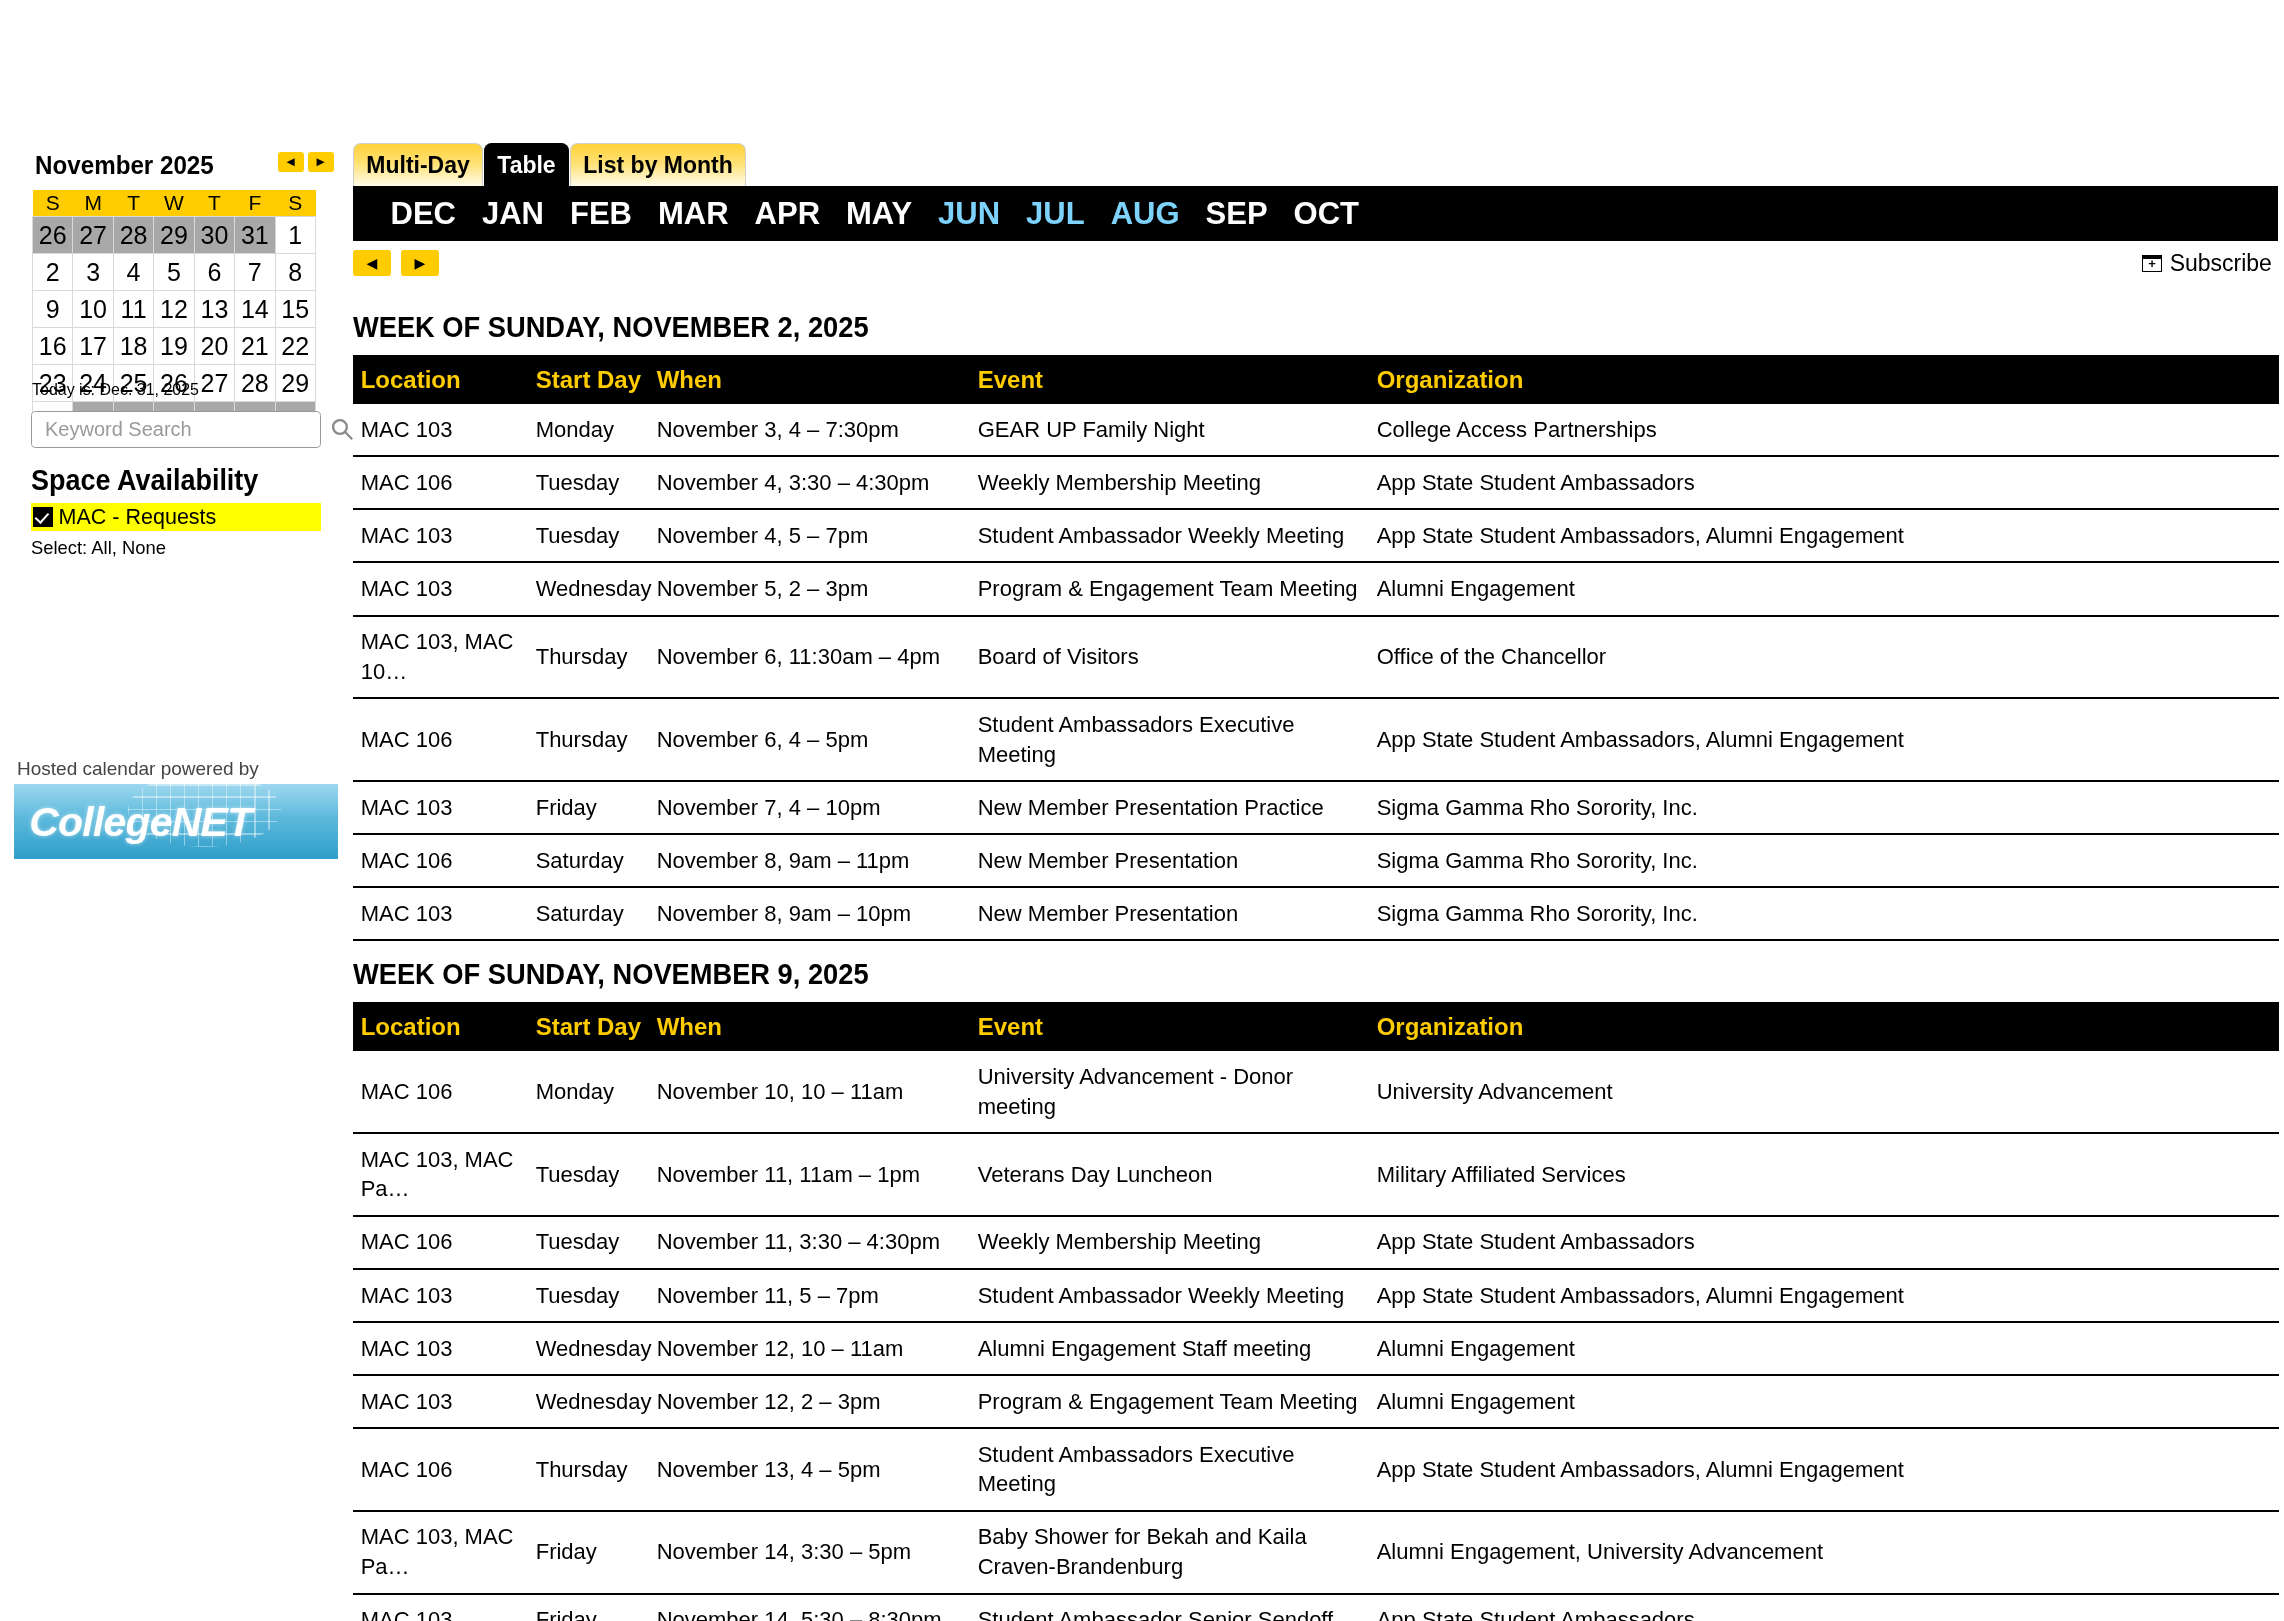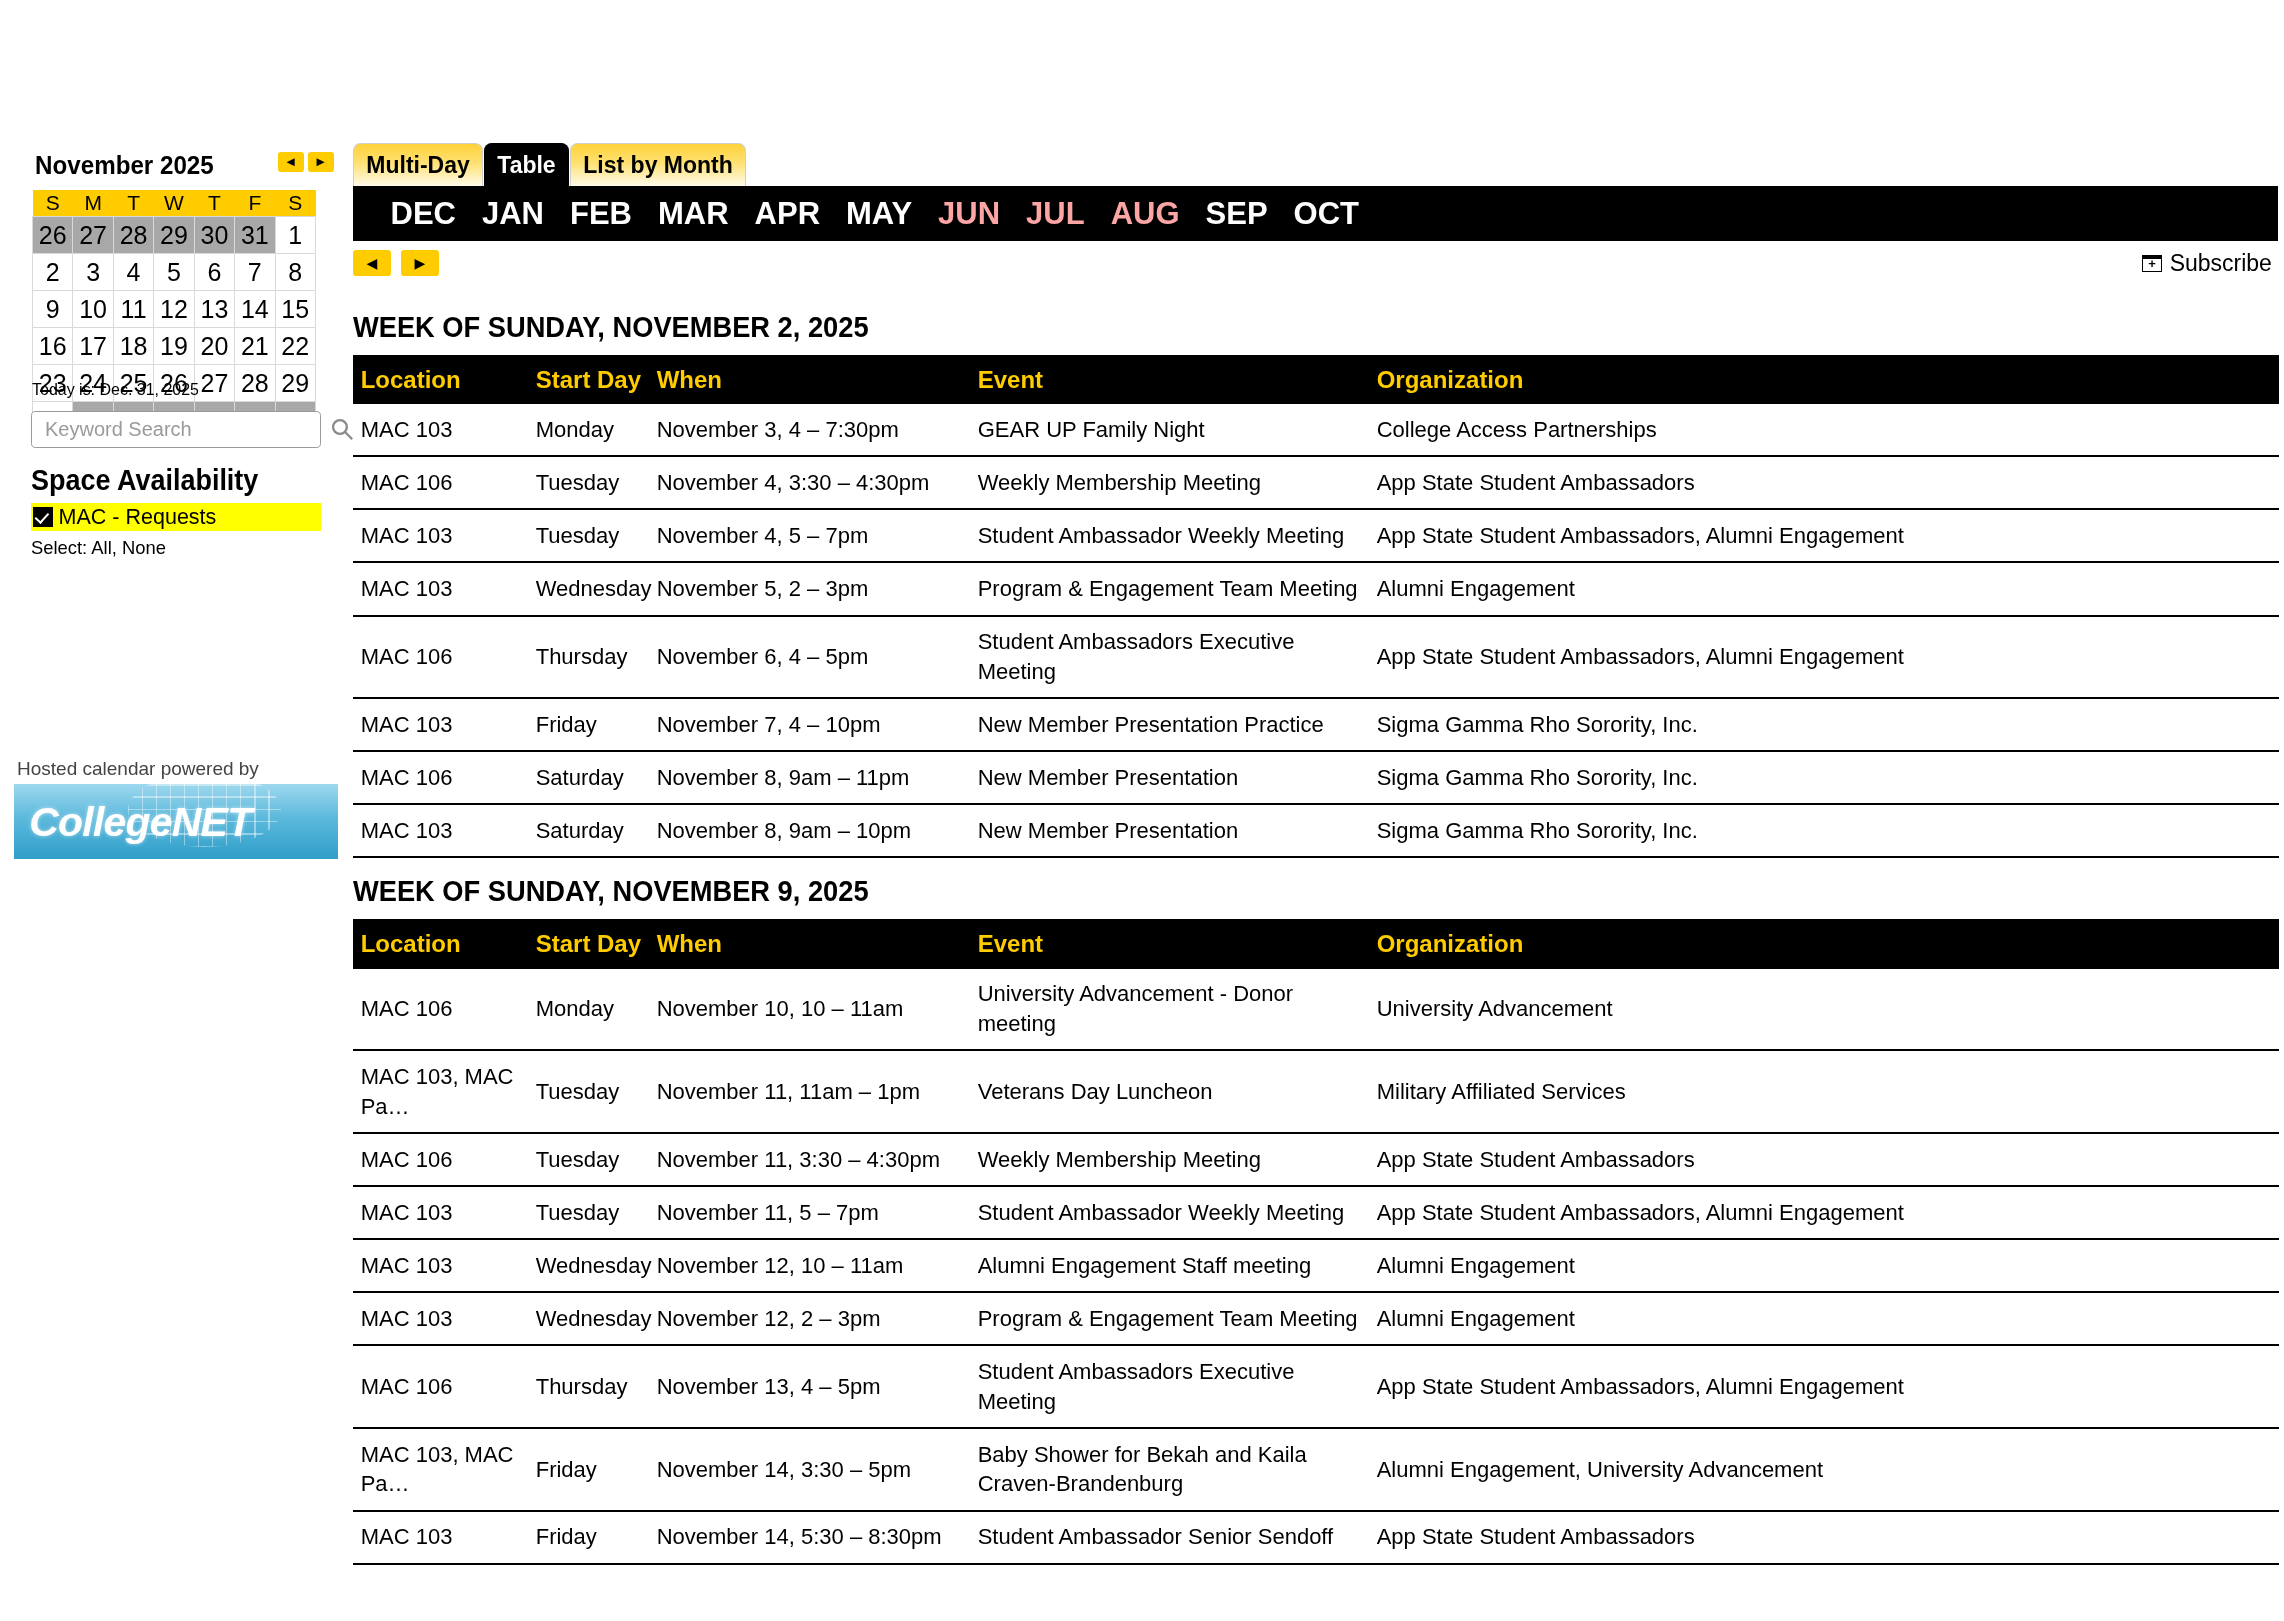--- a/index.html
+++ b/index.html
@@ -150,21 +150,21 @@
 
   .monthbar {
     position:relative; margin-top:0; height:55px; background:#000;
     display:flex; align-items:center; padding-left:24.5px; gap:0;
   }
   .month {
     font-size:31px; font-weight:bold; color:#ffffff; cursor:pointer;
     padding:0 13px; white-space:nowrap;
     font-family:"Liberation Sans Narrow","Liberation Sans",sans-serif;
   }
-  .month.dim { color:#fca5a5; }
+  .month.dim { color:#7dd3fc; }
 
   .navrow { position:relative; height:44px; margin-top:9.2px; }
   .wk-nav {
     position:absolute; top:0; width:38px; height:26px; background:#FFCC00;
     border:none; border-radius:3.1px; cursor:pointer;
     display:flex; align-items:center; justify-content:center; font-size:14px; color:#000;
   }
   .subscribe {
     position:absolute; right:6.1px; top:0; display:flex; align-items:center; gap:7.7px;
     font-size:23px; color:#000; cursor:pointer; white-space:nowrap;
@@ -377,20 +377,27 @@
               <td class="c-org">App State Student Ambassadors, Alumni Engagement</td>
             </tr>
             <tr>
               <td class="c-loc">MAC 103</td>
               <td class="c-day">Wednesday</td>
               <td class="c-when">November 5, 2 – 3pm</td>
               <td class="c-event">Program &amp; Engagement Team Meeting</td>
               <td class="c-org">Alumni Engagement</td>
             </tr>
             <tr>
+              <td class="c-loc">MAC 103, MAC 10…</td>
+              <td class="c-day">Thursday</td>
+              <td class="c-when">November 6, 11:30am – 4pm</td>
+              <td class="c-event">Board of Visitors</td>
+              <td class="c-org">Office of the Chancellor</td>
+            </tr>
+            <tr>
               <td class="c-loc">MAC 106</td>
               <td class="c-day">Thursday</td>
               <td class="c-when">November 6, 4 – 5pm</td>
               <td class="c-event">Student Ambassadors Executive Meeting</td>
               <td class="c-org">App State Student Ambassadors, Alumni Engagement</td>
             </tr>
             <tr>
               <td class="c-loc">MAC 103</td>
               <td class="c-day">Friday</td>
               <td class="c-when">November 7, 4 – 10pm</td>

